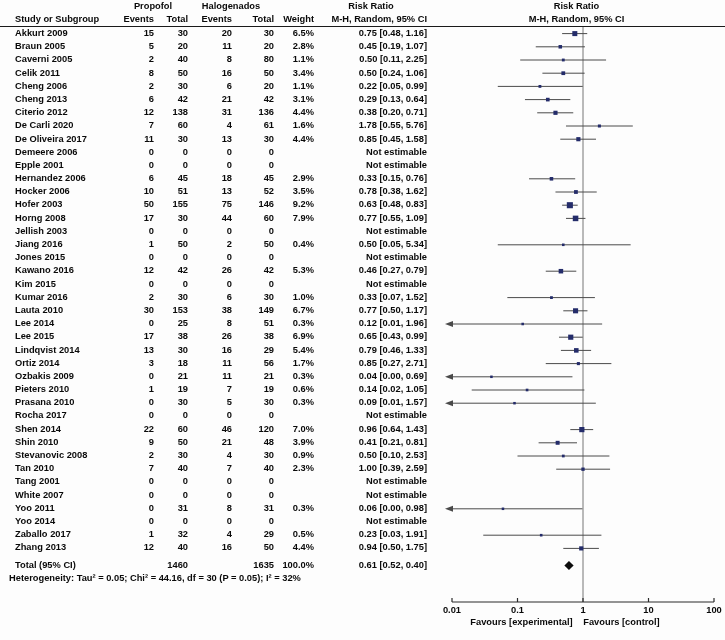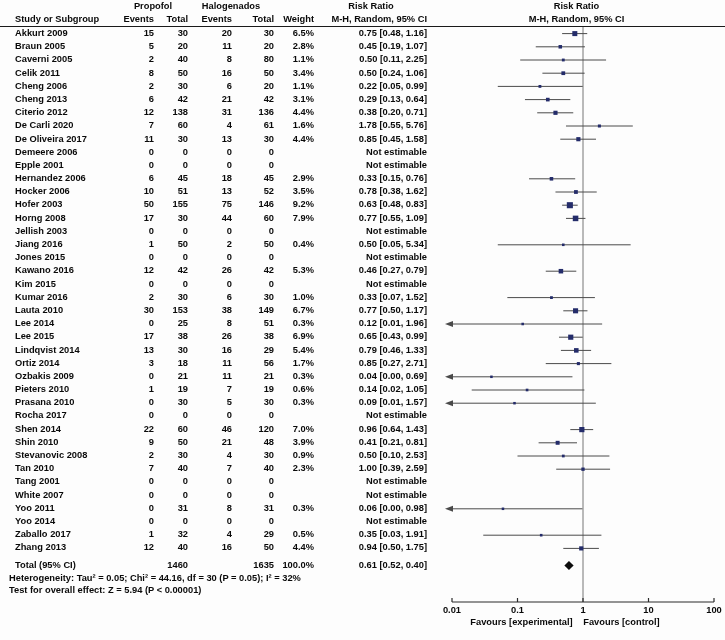--- a/index.html
+++ b/index.html
@@ -398,21 +398,21 @@
         <span class="c-num"></span>
         <span class="c-rr">Not estimable</span>
       </div>
       <div class="grid row">
         <span class="c-study">Zaballo 2017</span>
         <span class="c-num">1</span>
         <span class="c-num">32</span>
         <span class="c-num">4</span>
         <span class="c-num">29</span>
         <span class="c-num">0.5%</span>
-        <span class="c-rr">0.35 [0.03, 1.91]</span>
+        <span class="c-rr">0.23 [0.03, 1.91]</span>
       </div>
       <div class="grid row">
         <span class="c-study">Zhang 2013</span>
         <span class="c-num">12</span>
         <span class="c-num">40</span>
         <span class="c-num">16</span>
         <span class="c-num">50</span>
         <span class="c-num">4.4%</span>
         <span class="c-rr">0.94 [0.50, 1.75]</span>
       </div>
@@ -422,21 +422,20 @@
     <div class="grid t-row">
       <span class="c-study">Total (95% CI)</span>
       <span class="c-num"></span>
       <span class="c-num">1460</span>
       <span class="c-num"></span>
       <span class="c-num">1635</span>
       <span class="c-num">100.0%</span>
       <span class="c-rr">0.61 [0.52, 0.40]</span>
     </div>
     <div class="foot-line">Heterogeneity: Tau² = 0.05; Chi² = 44.16, df = 30 (P = 0.05); I² = 32%</div>
-    <div class="foot-line">Test for overall effect: Z = 5.94 (P &lt; 0.00001)</div>
   </div>
 
   <svg id="plot" width="297" height="640">
       <line x1="155" y1="27" x2="155" y2="602" stroke="#777777" stroke-width="1"></line>
       <line x1="134.12130104810097" y1="33.6" x2="159.22199829436317" y2="33.6" stroke="#4a4a4a" stroke-width="1"></line>
       <rect x="144.31651275215637" y="31.1" width="5" height="5" fill="#242c6a"></rect>
       <line x1="107.75836086241029" y1="46.800000000000004" x2="156.92463743838124" y2="46.800000000000004" stroke="#4a4a4a" stroke-width="1"></line>
       <rect x="130.52541965228502" y="45.040000000000006" width="3.5199999999999996" height="3.5199999999999996" fill="#242c6a"></rect>
       <line x1="92.21122087786374" y1="60" x2="178.06795493629426" y2="60" stroke="#4a4a4a" stroke-width="1"></line>
       <rect x="133.86253528400923" y="58.58" width="2.84" height="2.84" fill="#242c6a"></rect>

